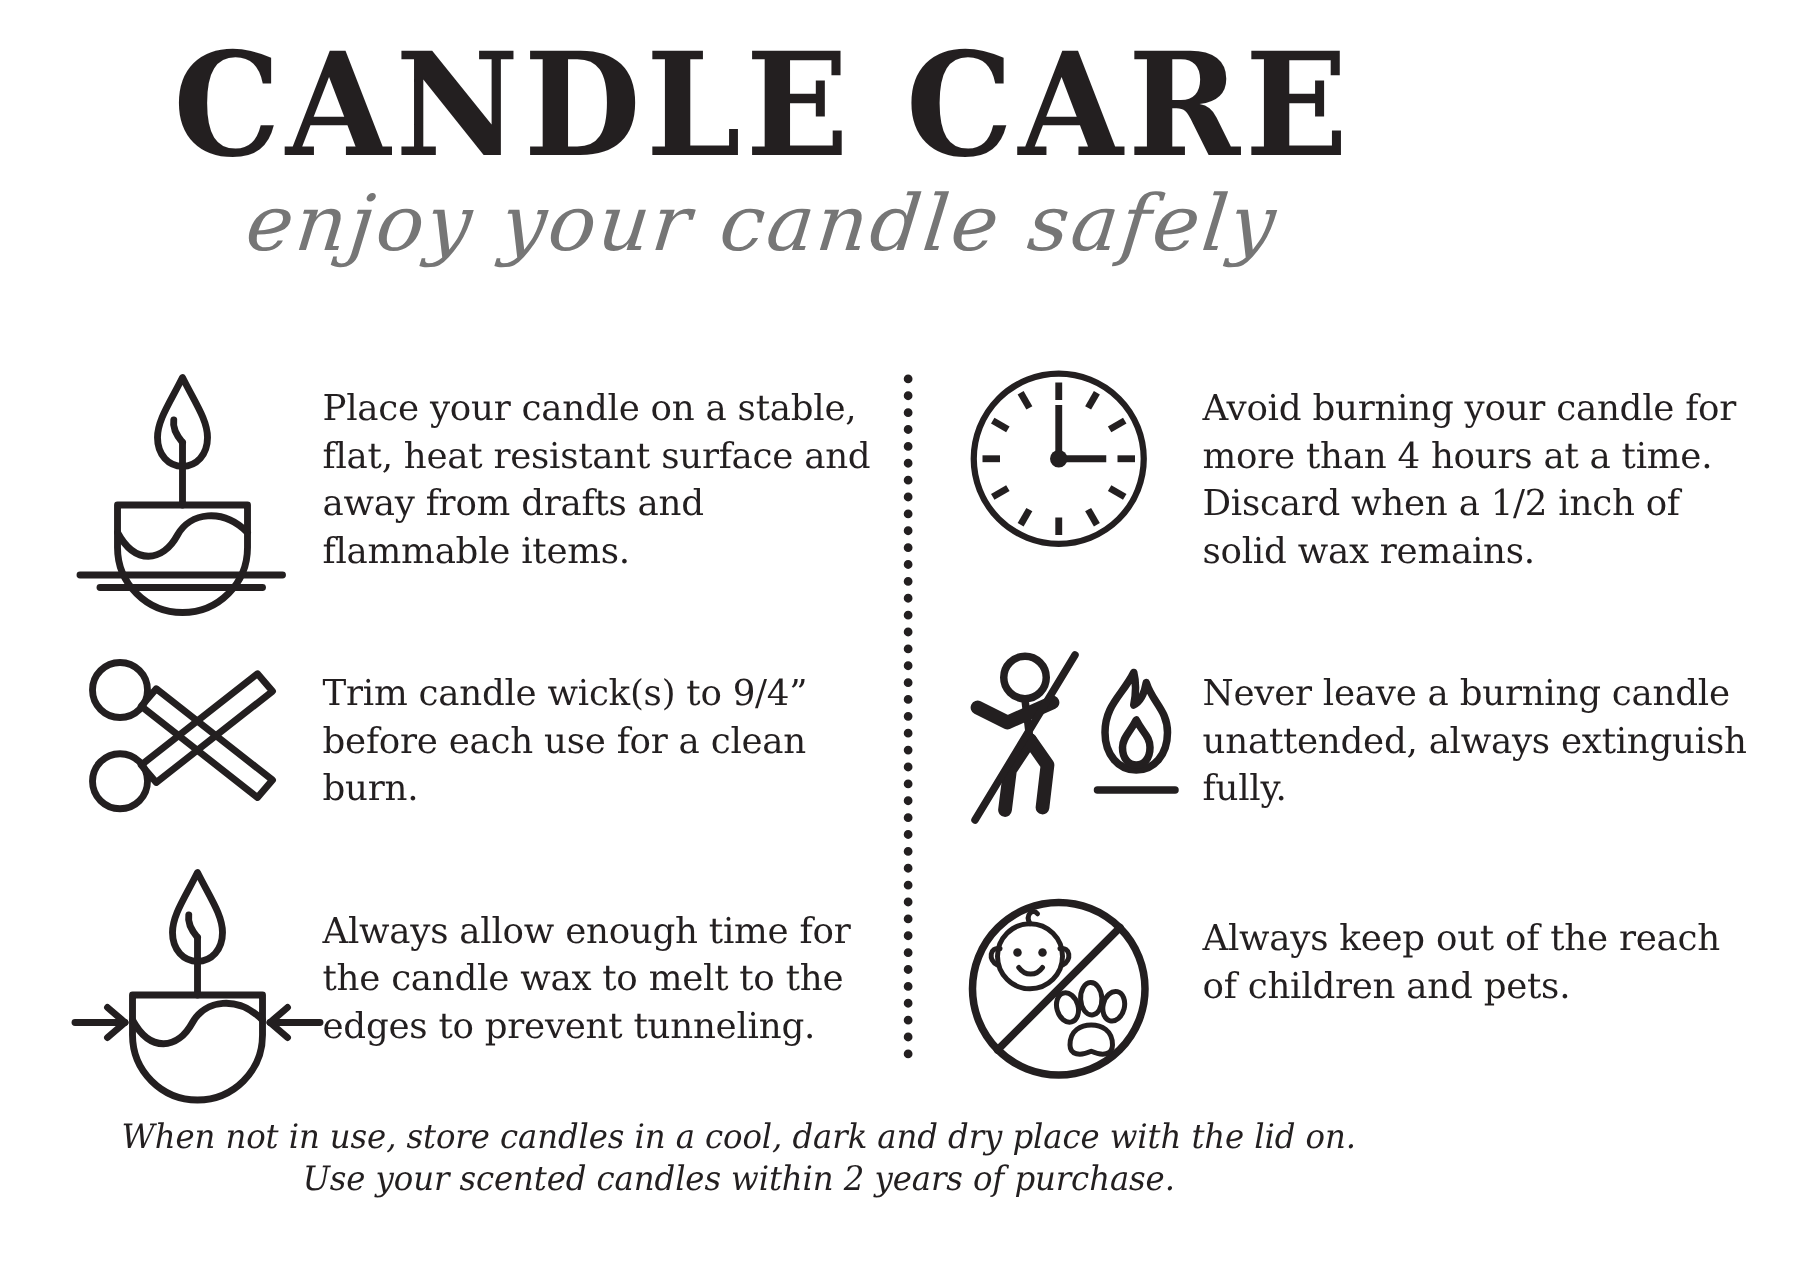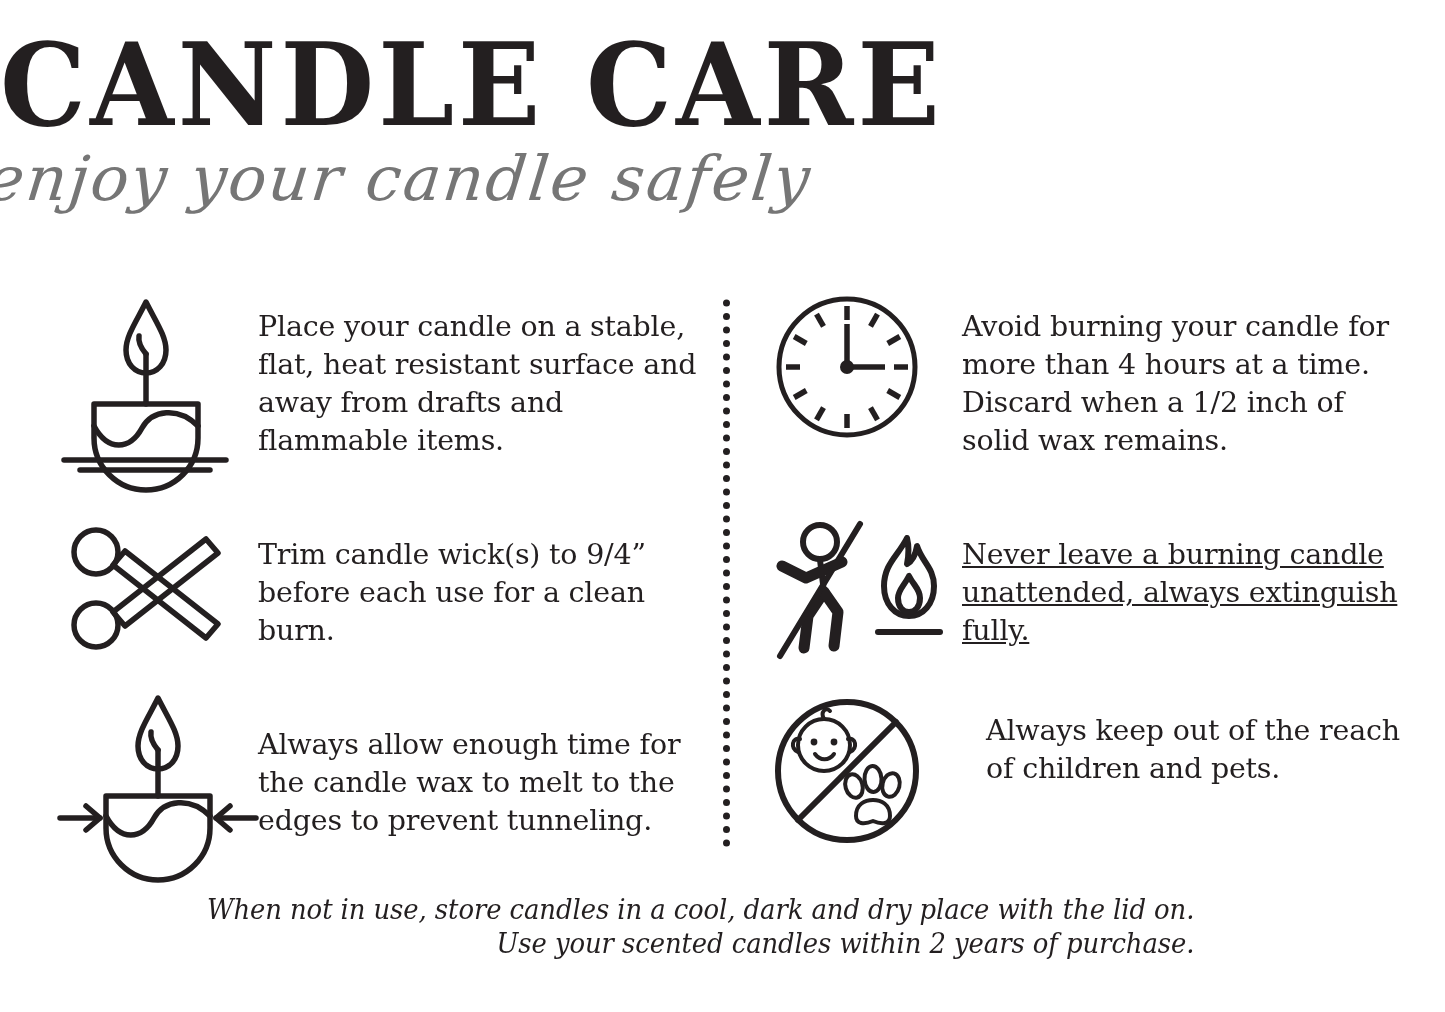--- a/index.html
+++ b/index.html
@@ -15,21 +15,21 @@
     font-family: "DejaVu Serif", serif;
     color: #231f20;
   }
 
   
   #header {
     position: absolute;
     top: 0;
     left: 0;
     width: 1221px;
-    text-align: left;
+    text-align: center;
   }
   #title {
     margin: 0;
     padding-top: 26px;
     font-family: "DejaVu Serif", serif;
     font-weight: 700;
     font-size: 108px;
     line-height: 1.0;
     letter-spacing: 4px;
     color: #231f20;
@@ -87,22 +87,22 @@
     color: #231f20;
     letter-spacing: -0.2px;
   }
 
   
   #row-surface   { top: 0px;   }
   #row-trim      { top: 228px; }
   #row-tunneling { top: 400px; align-items: center; }
   
   #row-hours     { top: 0px;   }
-  #row-unattended{ top: 228px; text-decoration: underline; }
-  #row-children  { top: 404px; gap: 24px; }
+  #row-unattended{ top: 228px; }
+  #row-children  { top: 424px; }
 
   .icon-slot-left  { width: 200px; }
   .icon-slot-right { width: 190px; }
 
   .text-slot-left  { width: 445px; padding-top: 16px; }
   .text-slot-right { width: 440px; padding-top: 16px; }
 
   
   #divider {
     position: absolute;
@@ -111,22 +111,21 @@
     width: 9px;
     height: 556px;
   }
 
   
   #footer {
     position: absolute;
     top: 893px;
     left: 0;
     width: 1182px;
-    text-align: right;
-    padding-left: 36px;
+    text-align: center;
   }
   .footer-line {
     font-family: "DejaVu Serif", serif;
     font-style: italic;
     font-weight: 400;
     font-size: 27px;
     line-height: 34px;
     color: #231f20;
     letter-spacing: -0.1px;
     transform: scaleX(0.96);

